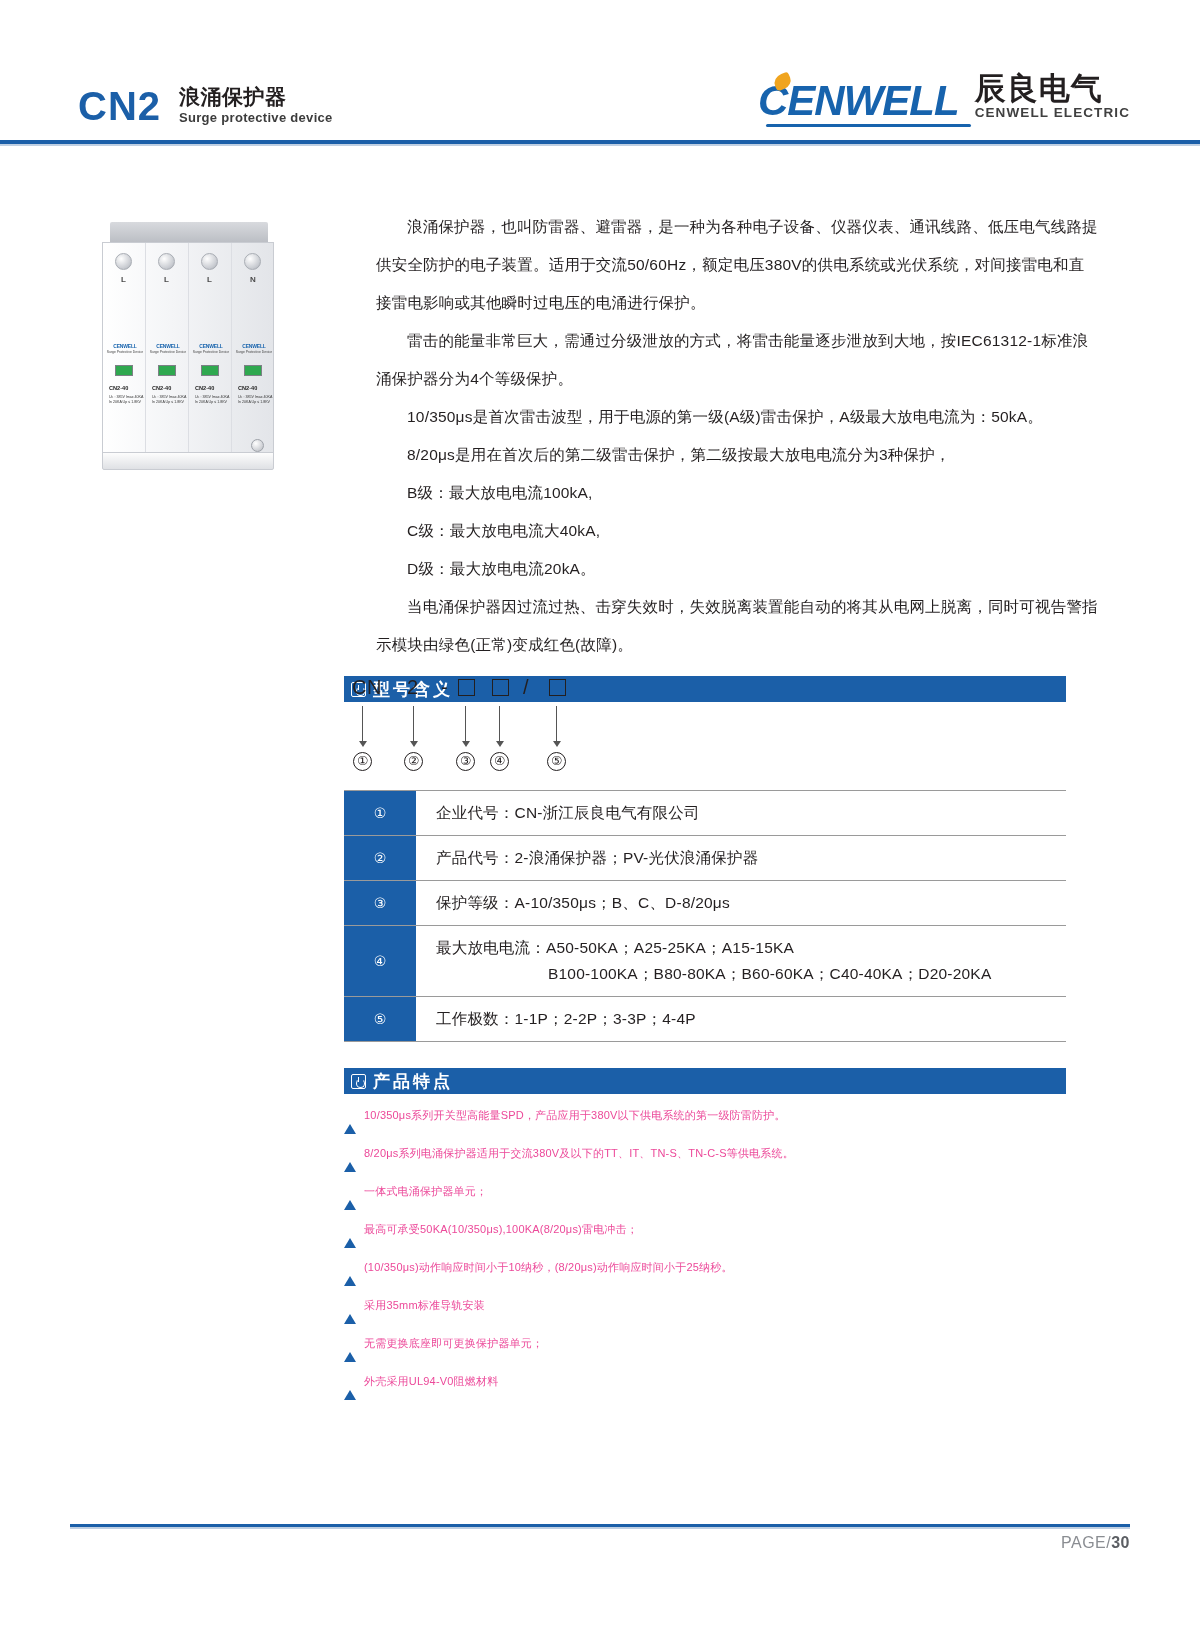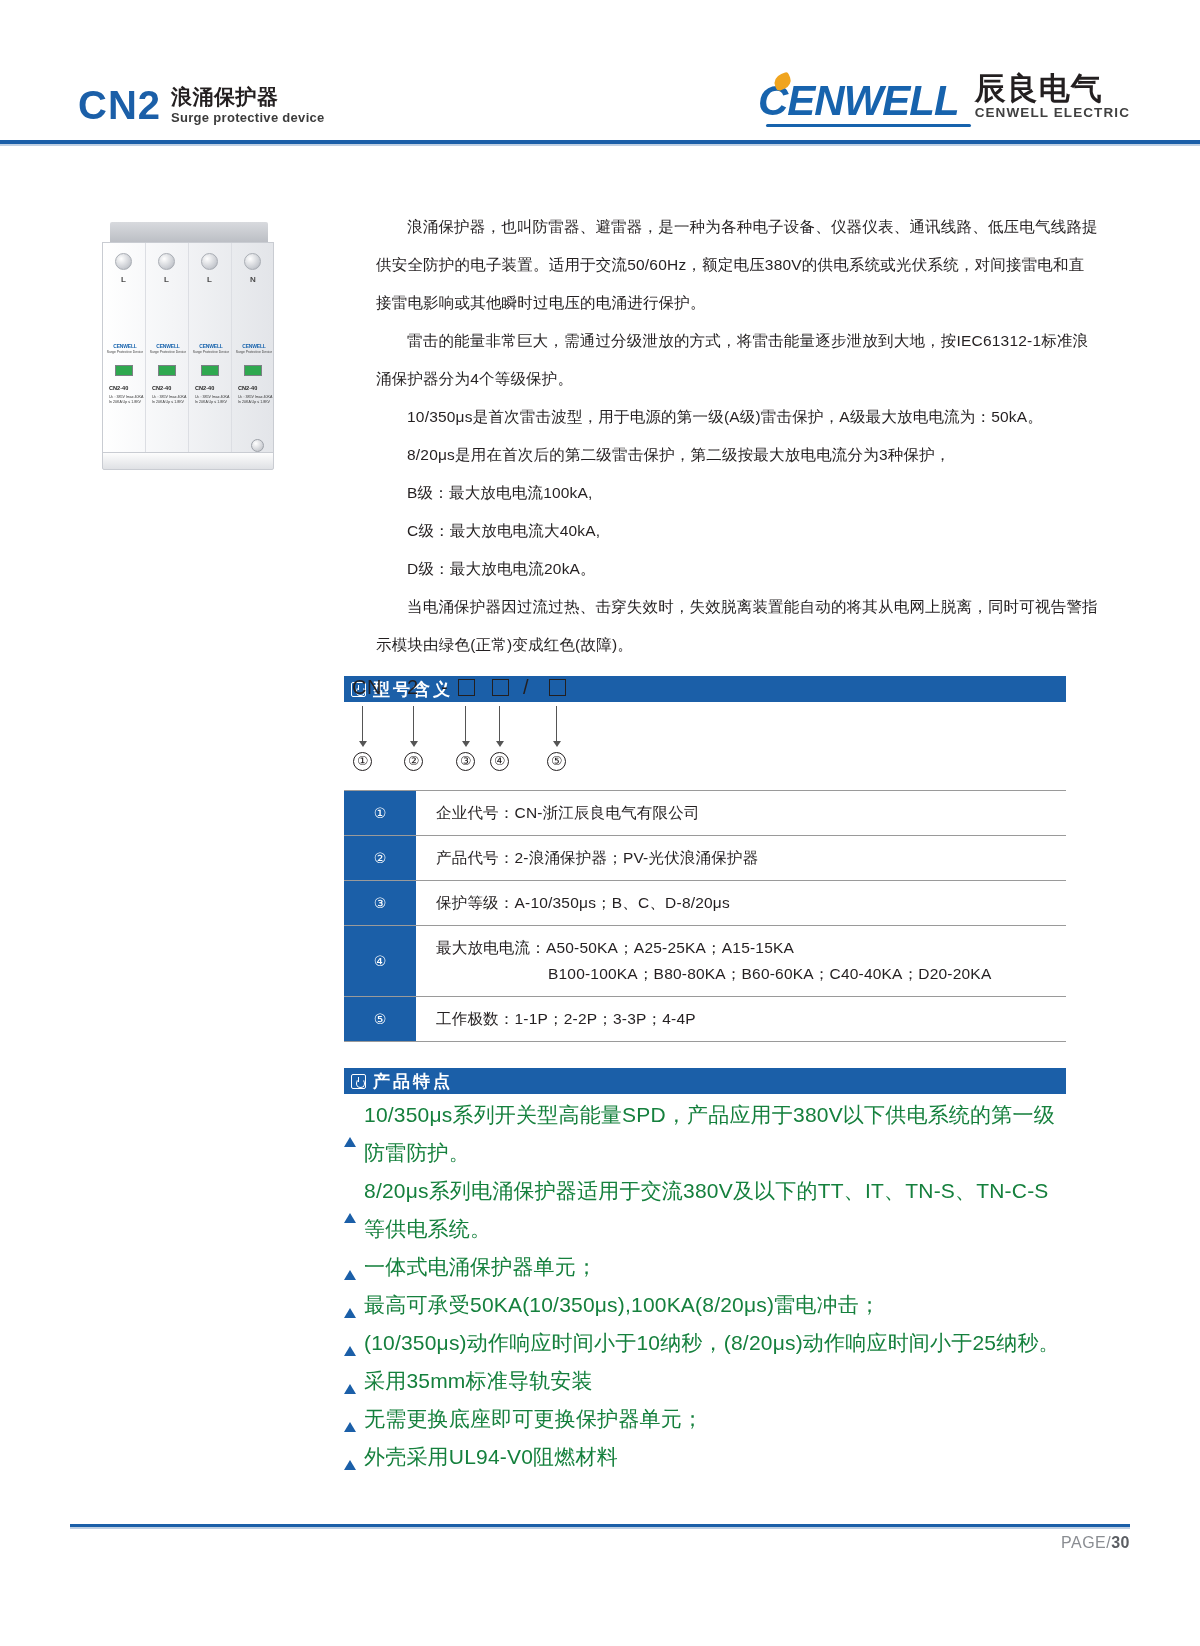--- a/index.html
+++ b/index.html
@@ -6,21 +6,21 @@
   html, body {
     width: 1200px; height: 1646px;
     background: #ffffff;
     font-family: "Liberation Sans", "DejaVu Sans", sans-serif;
     color: #231f20;
   }
   .page { position: relative; width: 1200px; height: 1646px; overflow: hidden; }
 
   
   .header { position: absolute; left: 0; top: 0; width: 1200px; height: 148px; }
-  .hdr-title { position: absolute; left: 78px; top: 86px; display: flex; align-items: flex-start; }
+  .hdr-title { position: absolute; left: 78px; top: 86px; display: flex; align-items: center; gap: 8px; }
   .hdr-cn2 {
     font-size: 40px; font-weight: bold; color: #1b5fa8;
     letter-spacing: 1px; line-height: 38px;
   }
   .hdr-cn-wrap { margin-left: 10px; margin-bottom: -1px; }
   .hdr-cn { font-size: 21px; font-weight: bold; color: #231f20; line-height: 22px; letter-spacing: 0.5px; }
   .hdr-en { font-size: 13px; font-weight: bold; color: #3c3c3c; line-height: 15px; letter-spacing: 0.3px; }
 
   .logo { position: absolute; right: 70px; top: 72px; display: flex; align-items: flex-end; }
   .logo-left { position: relative; }
@@ -131,22 +131,22 @@
   }
   .mval {
     flex: 1; padding: 9px 0 9px 20px; font-size: 15.5px; color: #231f20;
     line-height: 26px; letter-spacing: 0.2px;
   }
   .mval .ind { display: block; padding-left: 112px; }
 
   
   .feats { position: absolute; left: 344px; top: 1096px; width: 722px; }
   .feat {
-    display: flex; align-items: center;
-    font-size: 21px; line-height: 38px; color: #15803d; letter-spacing: 0.2px;
+    display: flex; align-items: flex-end;
+    font-size: 11px; line-height: 38px; color: #ec4899; letter-spacing: 0.2px;
   }
   .tri {
     flex: 0 0 auto; width: 0; height: 0; margin-top: 15px; margin-right: 8px;
     border-left: 6px solid transparent; border-right: 6px solid transparent;
     border-bottom: 10px solid #1b5fa8;
   }
 
   
   .ftr-rule-a { position: absolute; left: 70px; top: 1524px; width: 1060px; height: 3px; background: #1b5fa8; }
   .ftr-rule-b { position: absolute; left: 70px; top: 1527px; width: 1060px; height: 1.5px; background: #bfcfe2; }

